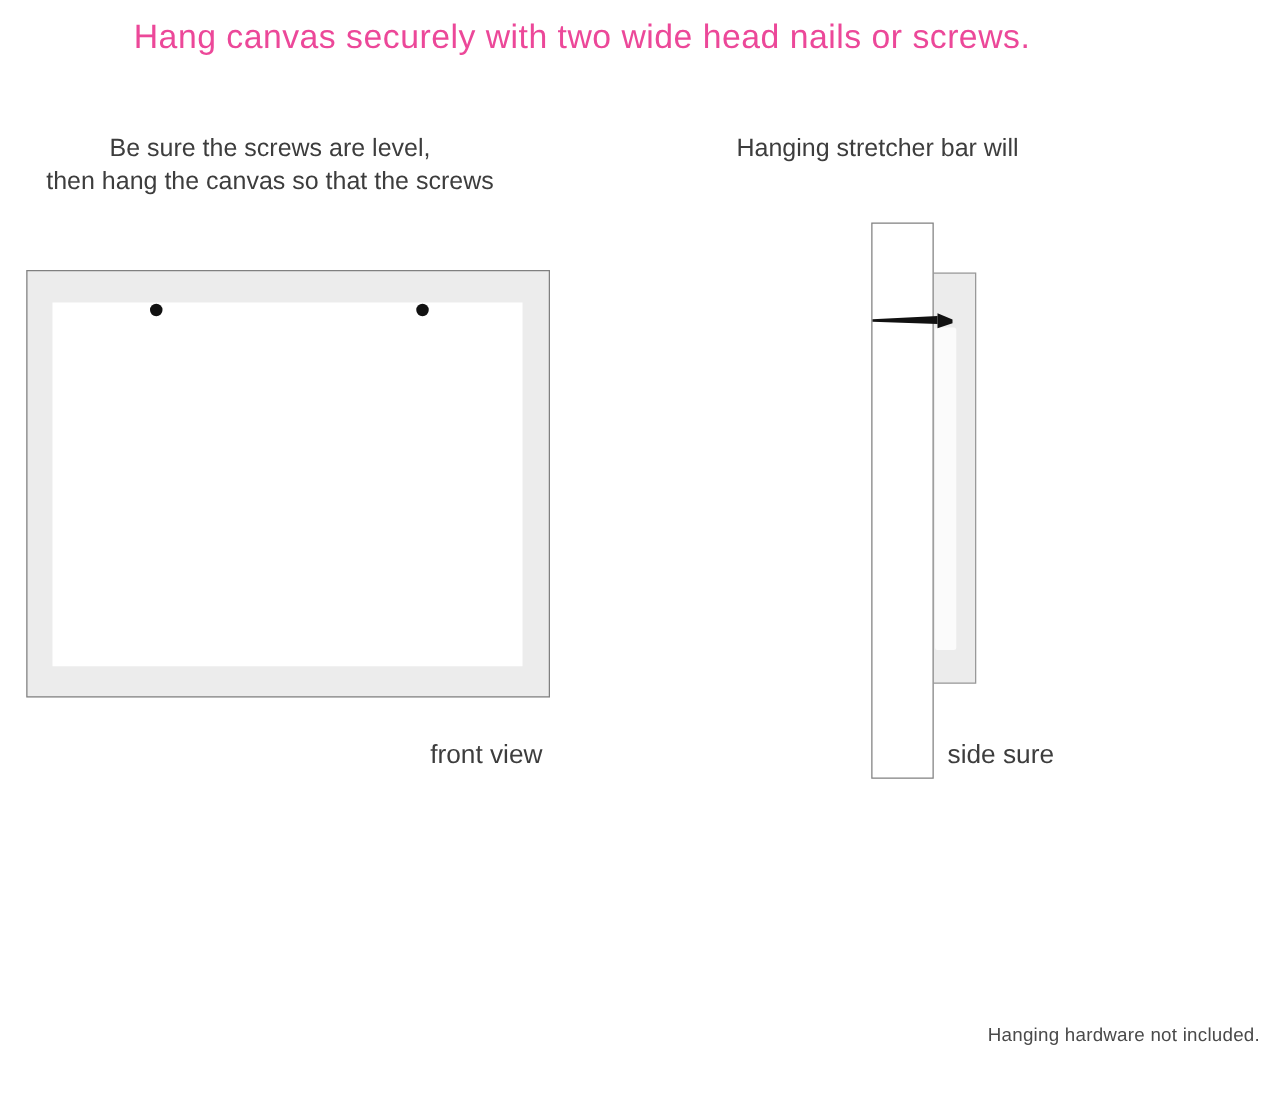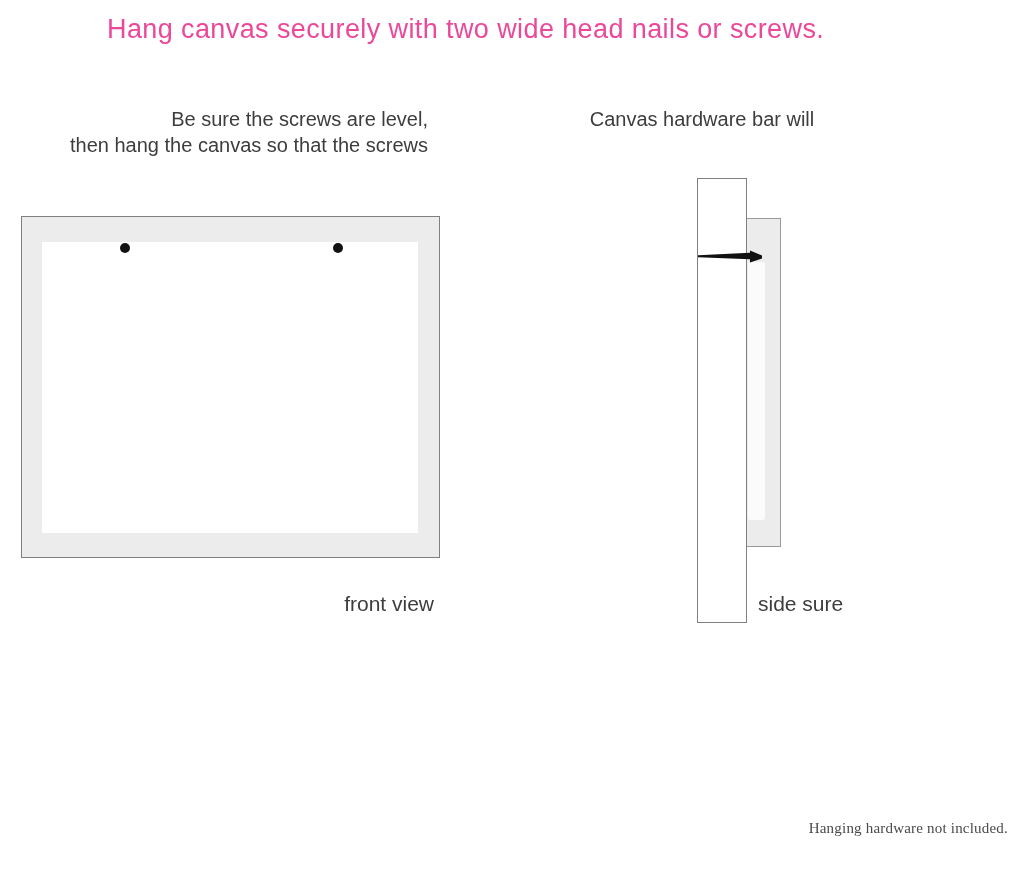--- a/index.html
+++ b/index.html
@@ -15,21 +15,21 @@
   body{font-family:"Liberation Sans", sans-serif;color:var(--text);}
   .stage{
     position:relative;width:1024px;height:875px;background:var(--background);
     overflow:hidden;
   }
   .title{
     position:absolute;left:75px;top:14px;font-size:27px;letter-spacing:.4px;
     white-space:nowrap;color:#ec4899;font-weight:400;margin-left:32px;
   }
   .instr{position:absolute;text-align:center;font-size:20px;line-height:26px;color:var(--text);}
-  .instr-left{left:36px;top:106px;width:392px;text-align:right;}
+  .instr-left{left:20px;top:106px;width:392px;}
   .instr-right{left:560px;top:106px;width:284px;}
 
   
   .front-canvas{
     position:absolute;left:21px;top:216px;width:419px;height:342px;
     background:var(--canvas-fill);border:1px solid var(--border);
   }
   .front-inner{
     position:absolute;left:20px;top:25px;right:21px;bottom:24px;background:#fff;
   }
@@ -54,37 +54,37 @@
   .side-bar{
     position:absolute;left:697px;top:178px;width:50px;height:445px;
     background:#fff;border:1px solid var(--border);
   }
   .side-nail{position:absolute;left:697px;top:247px;width:68px;height:18px;}
   .side-nail svg{display:block;width:100%;height:100%;}
   .side-nail polygon{fill:var(--nail);}
 
   .footer{
     position:absolute;left:700px;top:819px;width:308px;text-align:right;
-    font-size:15px;line-height:19px;color:var(--muted-text);letter-spacing:.2px;font-family:Liberation Serif, serif;
+    font-size:15px;line-height:19px;color:var(--muted-text);letter-spacing:.2px;
   }
 </style>
 </head>
 <body>
 
 <div class="stage">
 
   <div class="title">Hang canvas securely with two wide head nails or screws.</div>
 
   <div class="instr instr-left">
     <div>Be sure the screws are level,</div>
     <div>then hang the canvas so that the screws</div>
   </div>
 
   <div class="instr instr-right">
-    <div>Canvas hardware bar will</div>
+    <div>Hanging stretcher bar will</div>
   </div>
 
   <div class="front-canvas">
     <div class="front-inner"></div>
     <div class="dot dot-left"></div>
     <div class="dot dot-right"></div>
   </div>
   <div class="view-label front-label">front view</div>
 
   <div class="side-canvas"></div>

